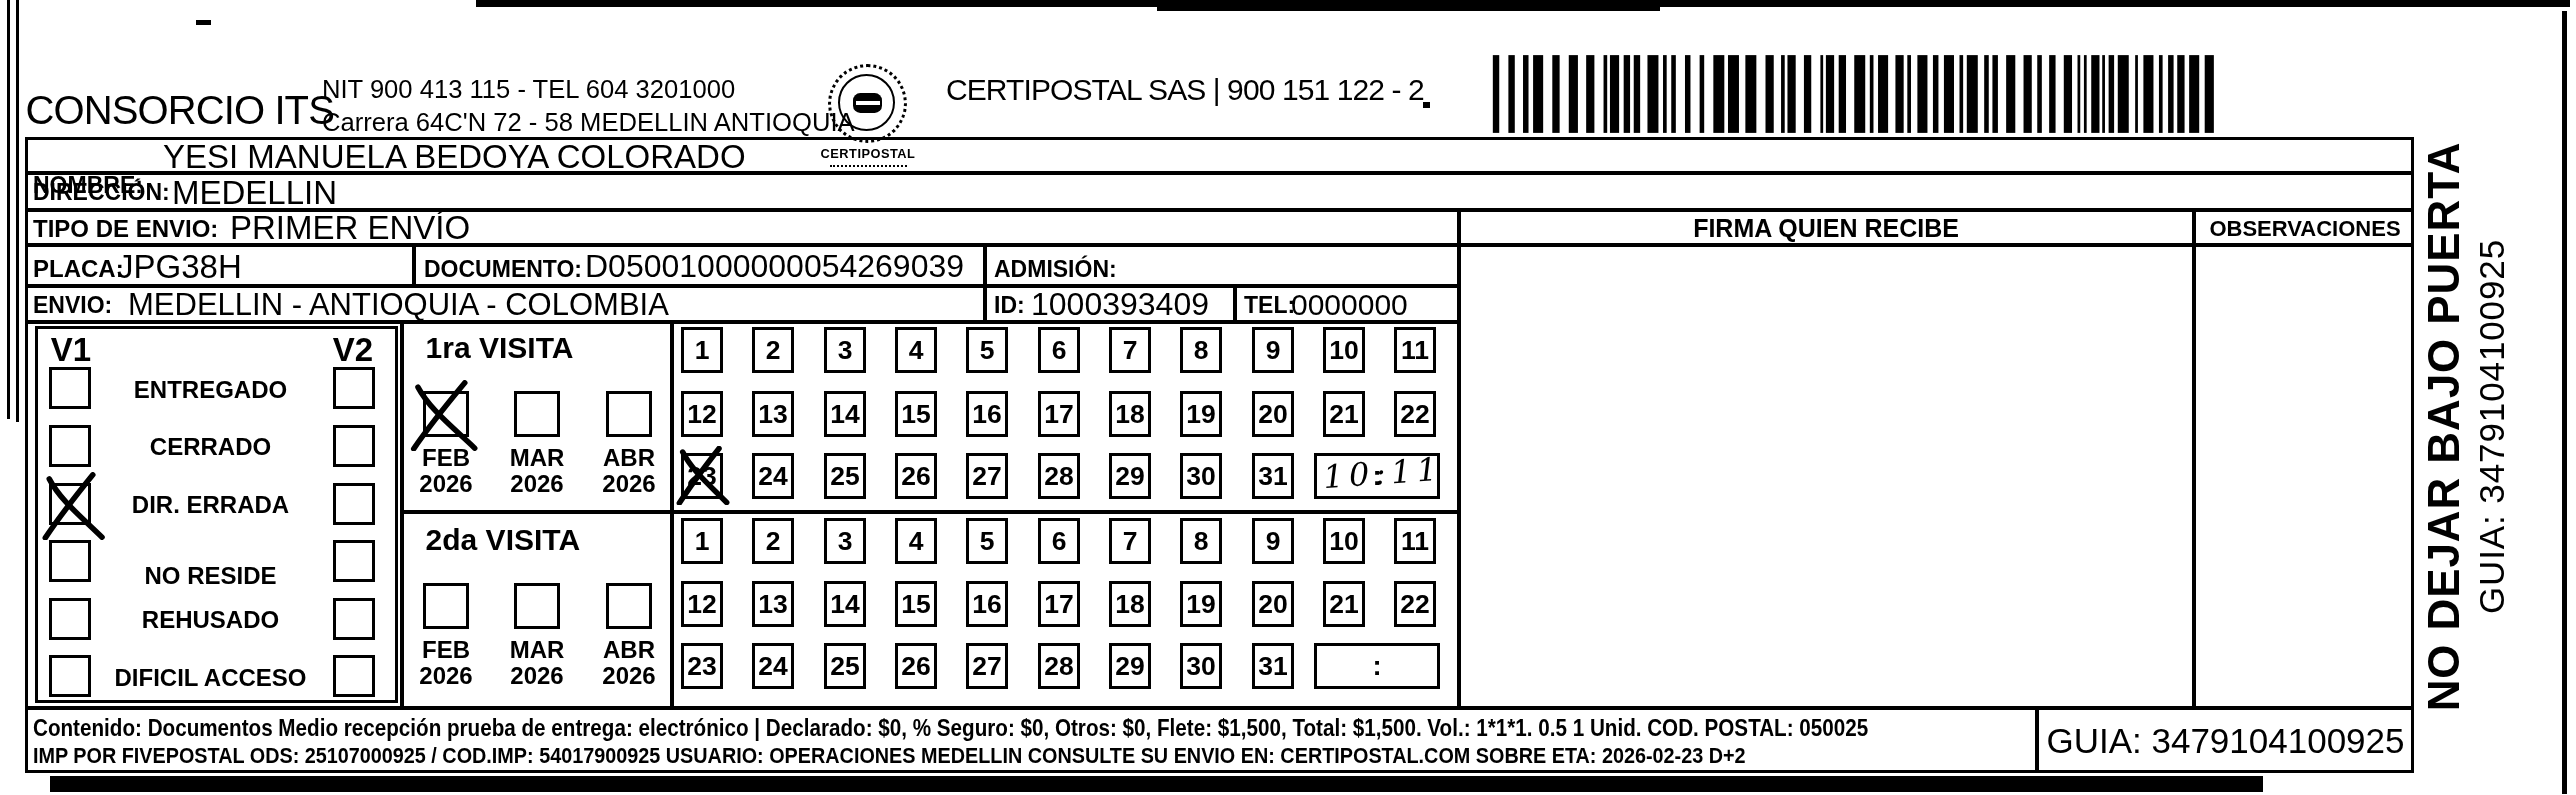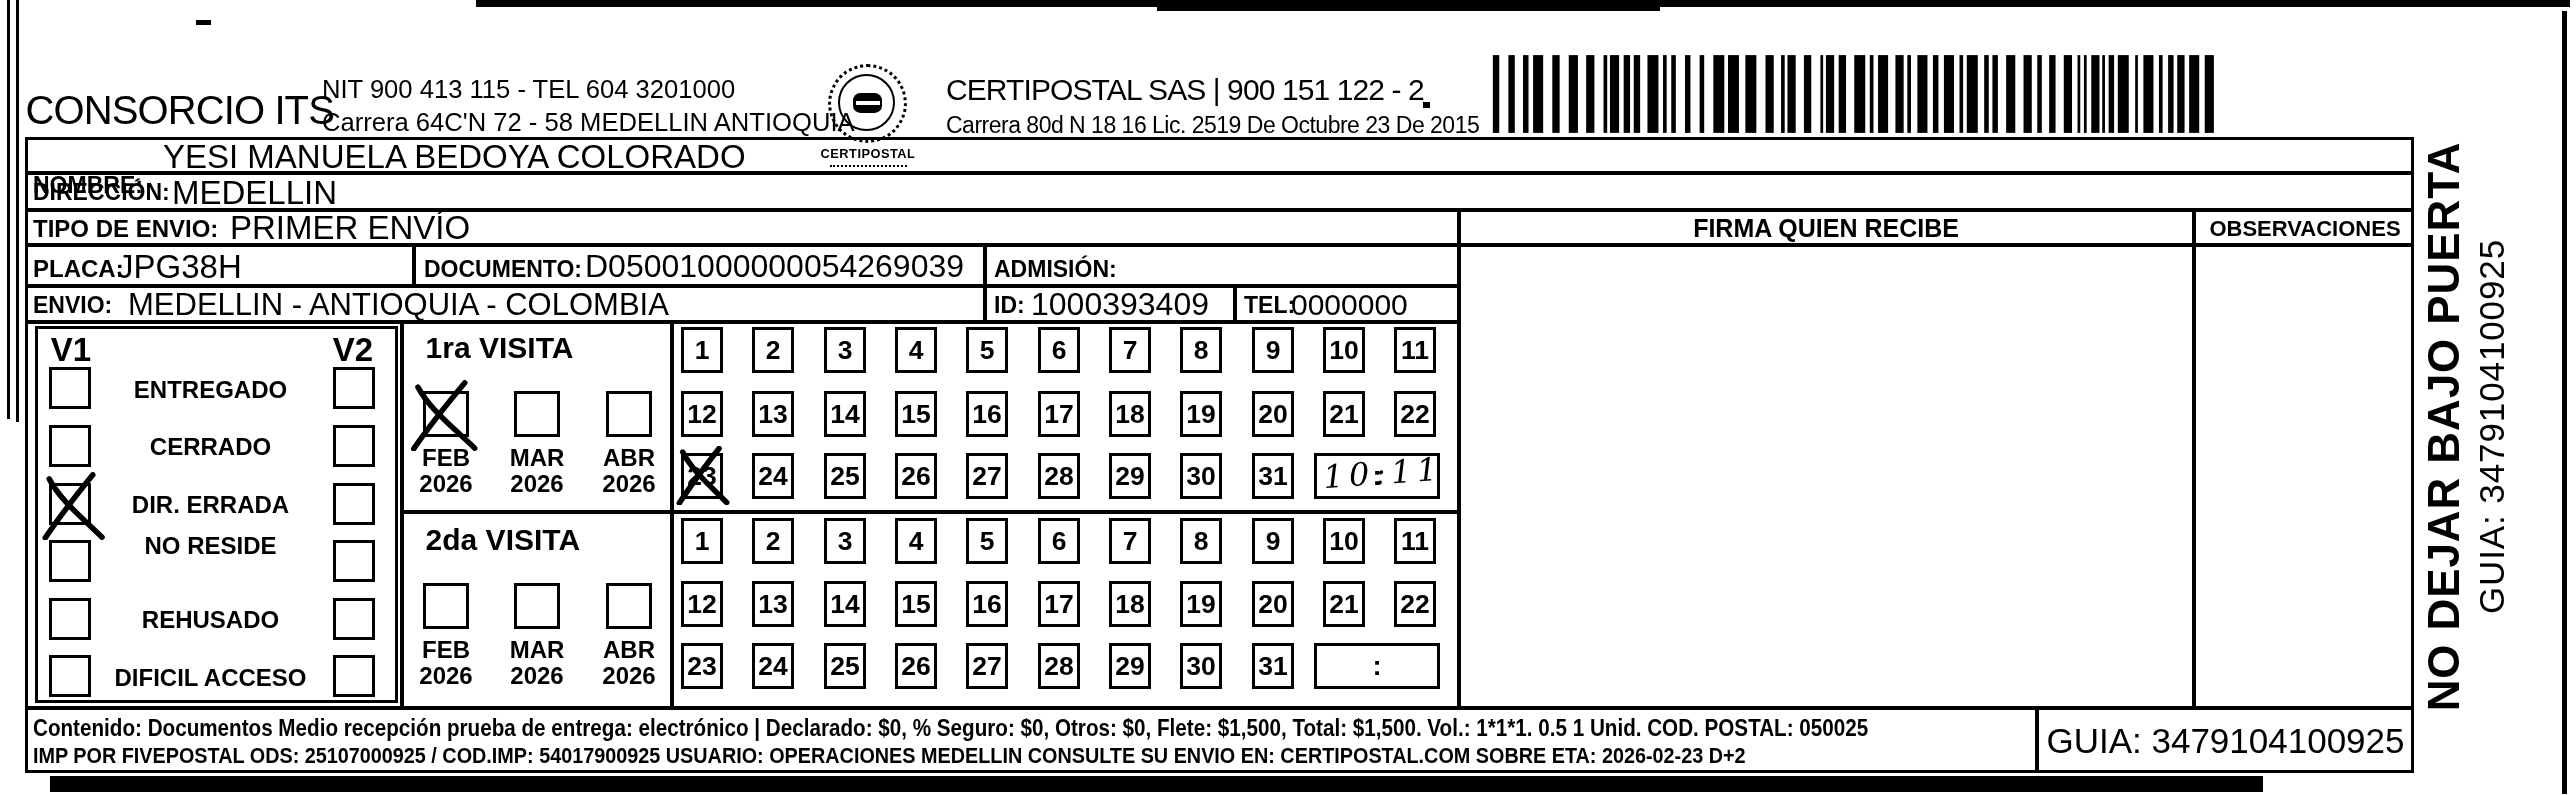--- a/index.html
+++ b/index.html
@@ -61,21 +61,20 @@
 
   <div id="logo-circle">
     <div id="logo-circle-inner">
       <div id="logo-envelope"></div>
     </div>
   </div>
   <div class="abs b" style="left:817px;top:146px;width:102px;text-align:center;font-size:12.8px;letter-spacing:0.5px;">CERTIPOSTAL</div>
   <div id="logo-tagline"></div>
 
   <div class="abs" style="left:946px;top:73px;font-size:30px;letter-spacing:-0.9px;">CERTIPOSTAL SAS | 900 151 122 - 2</div>
-  <div class="abs" style="left:946px;top:112px;font-size:23px;letter-spacing:-0.5px;">Carrera 80d N 18 16  Lic. 2519 De Octubre 23 De 2015</div>
 
   <svg id="barcode" class="abs" style="left:1491px;top:55px;" width="732" height="78" viewBox="0 0 800 85">
       <rect x="2" y="0" width="7" height="85" fill="#000"></rect>
       <rect x="19" y="0" width="7" height="85" fill="#000"></rect>
       <rect x="35" y="0" width="6" height="85" fill="#000"></rect>
       <rect x="46" y="0" width="11" height="85" fill="#000"></rect>
       <rect x="67" y="0" width="8" height="85" fill="#000"></rect>
       <rect x="85" y="0" width="10" height="85" fill="#000"></rect>
       <rect x="104" y="0" width="9" height="85" fill="#000"></rect>
       <rect x="123" y="0" width="4" height="85" fill="#000"></rect>
@@ -190,21 +189,21 @@
         <div class="slabel" style="top: 104px;">CERRADO</div>
         <div class="cb" style="right: 20px; top: 96px;"></div>
         <div class="cb" style="left: 11px; top: 154px;"></div>
         <div class="slabel" style="top: 162px;">DIR. ERRADA</div>
         <div class="cb" style="right: 20px; top: 154px;"></div>
         <svg width="66" height="68" viewBox="0 0 72 74" class="xmark" style="left: 1.8px; top: 143px;">
           <path d="M 10.080000000000002 7.4 C 21.599999999999998 29.6, 41.76 45.88, 67.67999999999999 71.03999999999999" fill="none" stroke="#000" stroke-width="6" stroke-linecap="round"></path>
           <path d="M 57.6 2.96 C 43.199999999999996 20.720000000000002, 23.04 45.88, 5.76 71.78" fill="none" stroke="#000" stroke-width="6" stroke-linecap="round"></path>
         </svg>
         <div class="cb" style="left: 11px; top: 211px;"></div>
-        <div class="slabel" style="top: 203px;">NO RESIDE</div>
+        <div class="slabel" style="top: 233px;">NO RESIDE</div>
         <div class="cb" style="right: 20px; top: 211px;"></div>
         <div class="cb" style="left: 11px; top: 269px;"></div>
         <div class="slabel" style="top: 277px;">REHUSADO</div>
         <div class="cb" style="right: 20px; top: 269px;"></div>
         <div class="cb" style="left: 11px; top: 326px;"></div>
         <div class="slabel" style="top: 335px;">DIFICIL ACCESO</div>
         <div class="cb" style="right: 20px; top: 326px;"></div>
       </div>
   </div>
 

